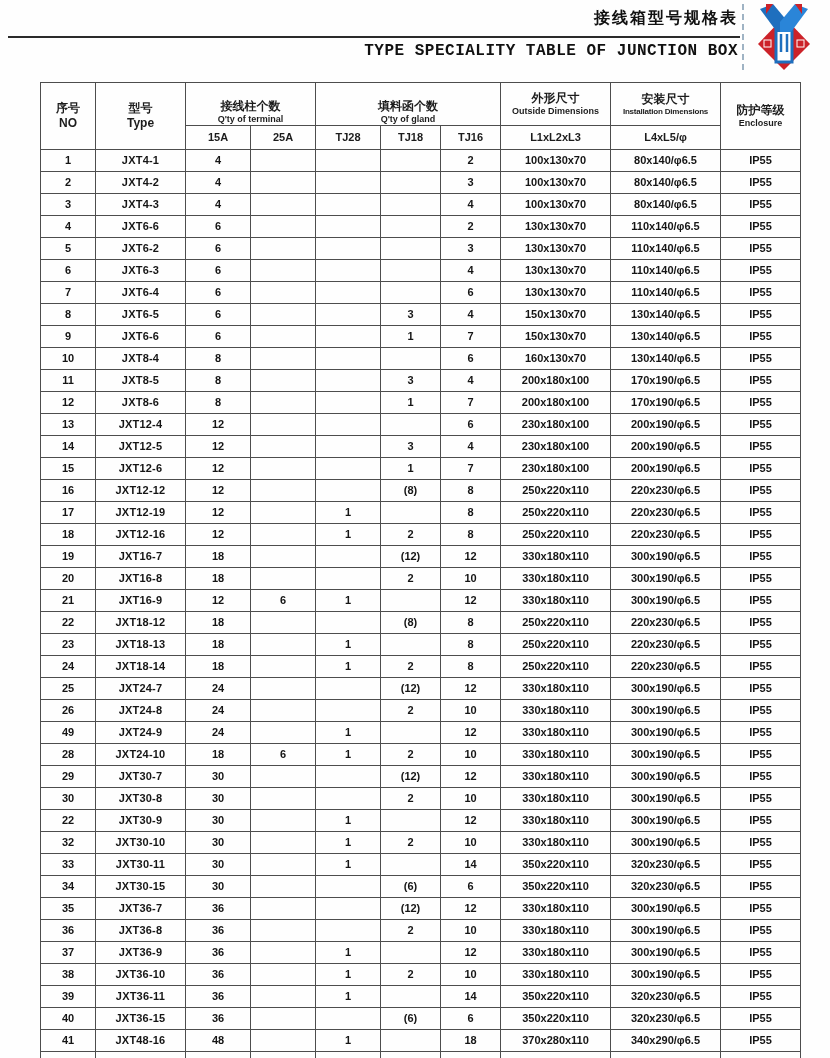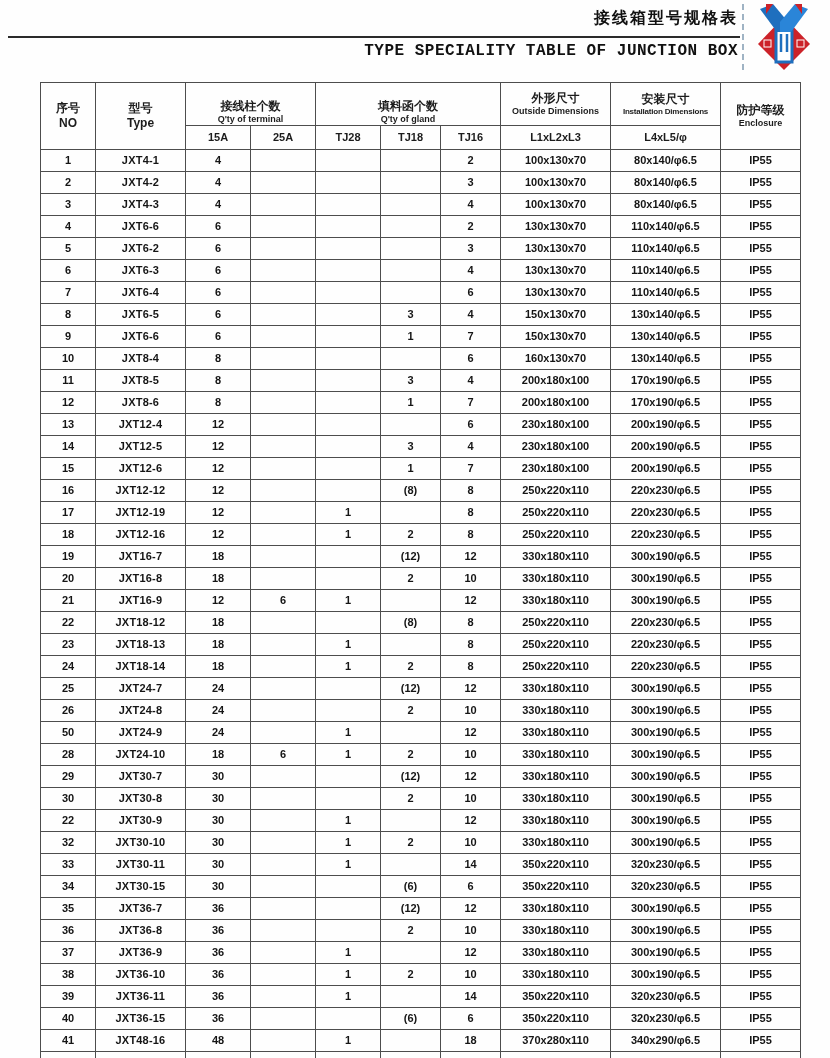--- a/index.html
+++ b/index.html
@@ -438,21 +438,21 @@
           <td class="c-15a">24</td>
           <td class="c-25a"></td>
           <td class="c-tj28"></td>
           <td class="c-tj18">2</td>
           <td class="c-tj16">10</td>
           <td class="c-outside-dims">330x180x110</td>
           <td class="c-install-dims">300x190/φ6.5</td>
           <td class="c-enclosure">IP55</td>
         </tr>
         <tr>
-          <td class="c-no">50</td>
+          <td class="c-no">49</td>
           <td class="c-type">JXT24-9</td>
           <td class="c-15a">24</td>
           <td class="c-25a"></td>
           <td class="c-tj28">1</td>
           <td class="c-tj18"></td>
           <td class="c-tj16">12</td>
           <td class="c-outside-dims">330x180x110</td>
           <td class="c-install-dims">300x190/φ6.5</td>
           <td class="c-enclosure">IP55</td>
         </tr>

